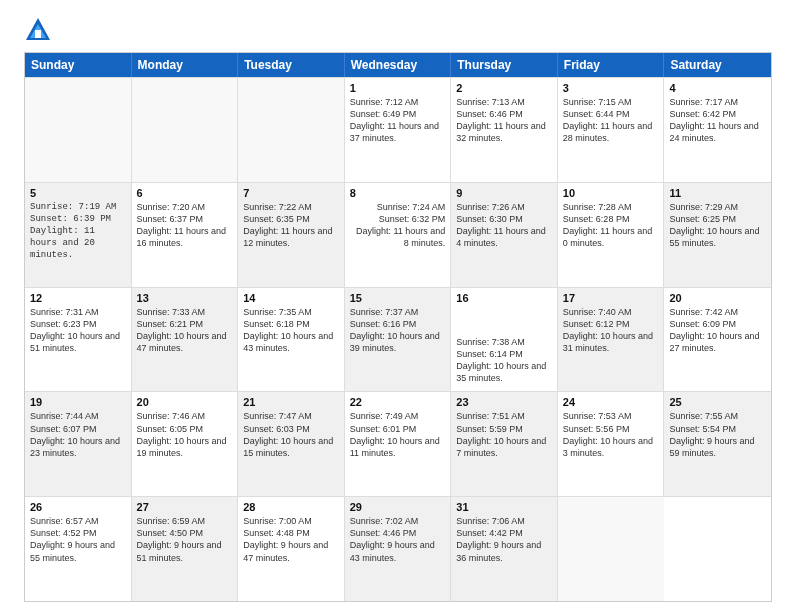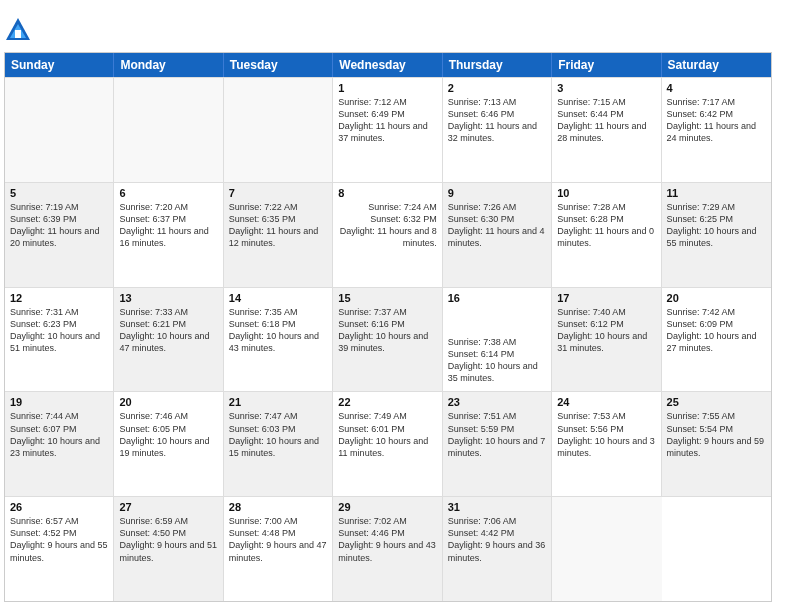--- a/index.html
+++ b/index.html
@@ -6,21 +6,21 @@
     body {
       font-family: Arial, sans-serif;
       background: #fff;
       width: 792px;
       height: 612px;
       overflow: hidden;
     }
     .page {
       width: 792px;
       height: 612px;
-      padding: 16px 20px 10px 4px;
+      padding: 16px 20px 10px 24px;
       display: flex;
       flex-direction: column;
     }
     .header {
       display: flex;
       justify-content: space-between;
       align-items: flex-start;
       margin-bottom: 8px;
     }
     .logo {
@@ -181,21 +181,21 @@
           <div class="cal-cell">
             <div class="day-number">4</div>
             <div class="cell-text" style="white-space: pre-line;">Sunrise: 7:17 AM
 Sunset: 6:42 PM
 Daylight: 11 hours and 24 minutes.</div>
           </div>
         </div>
         <div class="cal-row">
           <div class="cal-cell shaded">
             <div class="day-number">5</div>
-            <div class="cell-text" style="white-space: pre-line;">Sunrise: 7:19 AM
+            <div class="cell-text" style="white-space: pre-line; font-family: Liberation Mono, monospace;">Sunrise: 7:19 AM
 Sunset: 6:39 PM
 Daylight: 11 hours and 20 minutes.</div>
           </div>
           <div class="cal-cell">
             <div class="day-number">6</div>
             <div class="cell-text" style="white-space: pre-line;">Sunrise: 7:20 AM
 Sunset: 6:37 PM
 Daylight: 11 hours and 16 minutes.</div>
           </div>
           <div class="cal-cell shaded">

